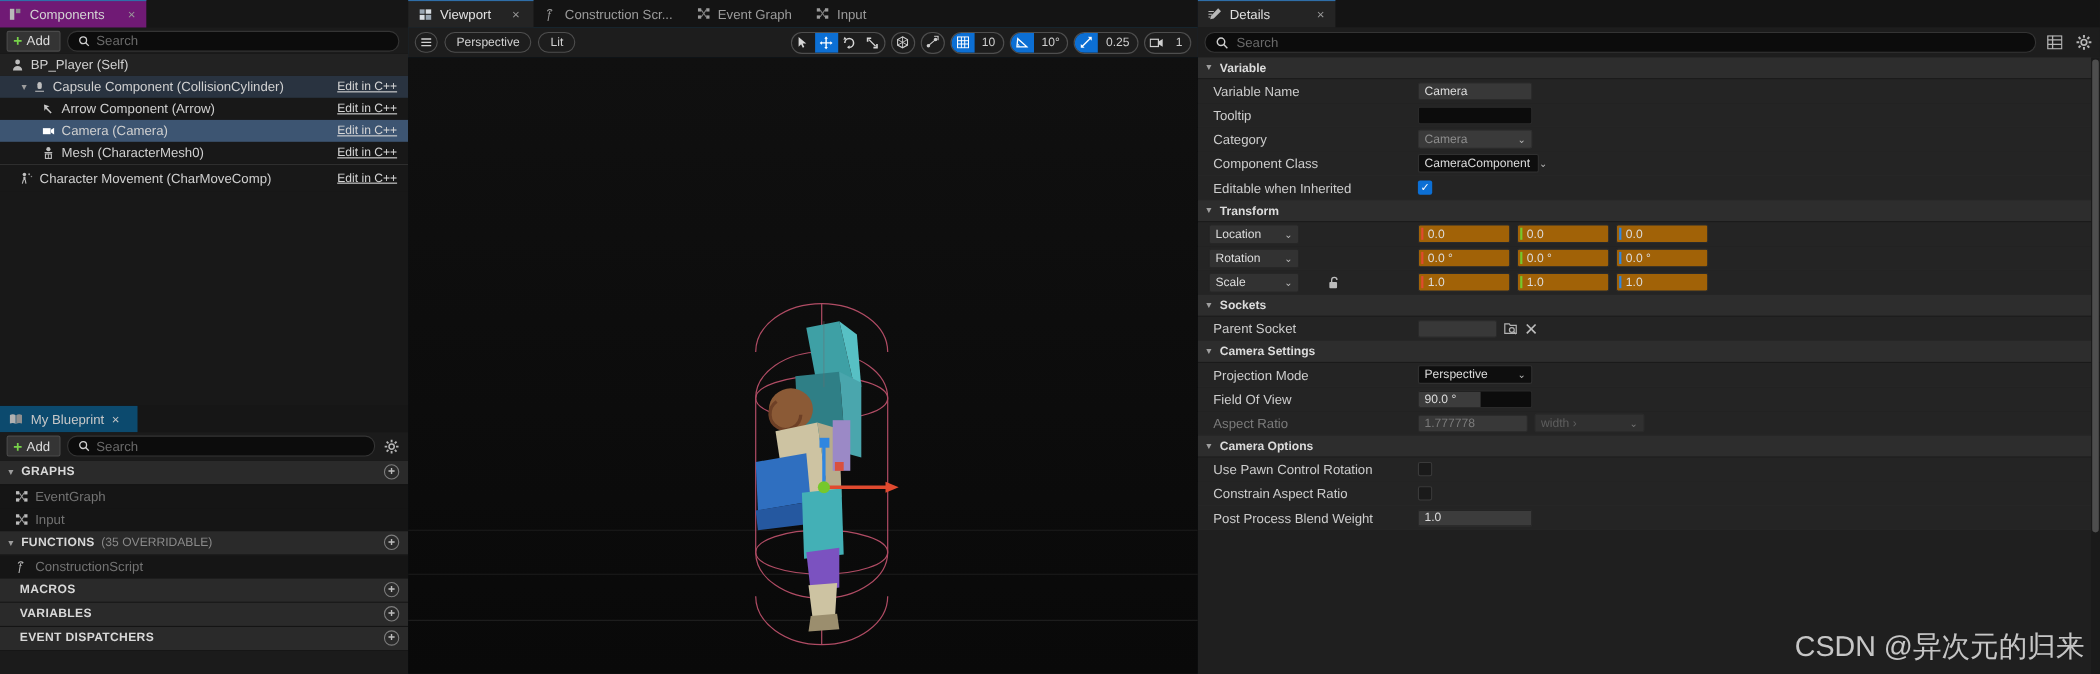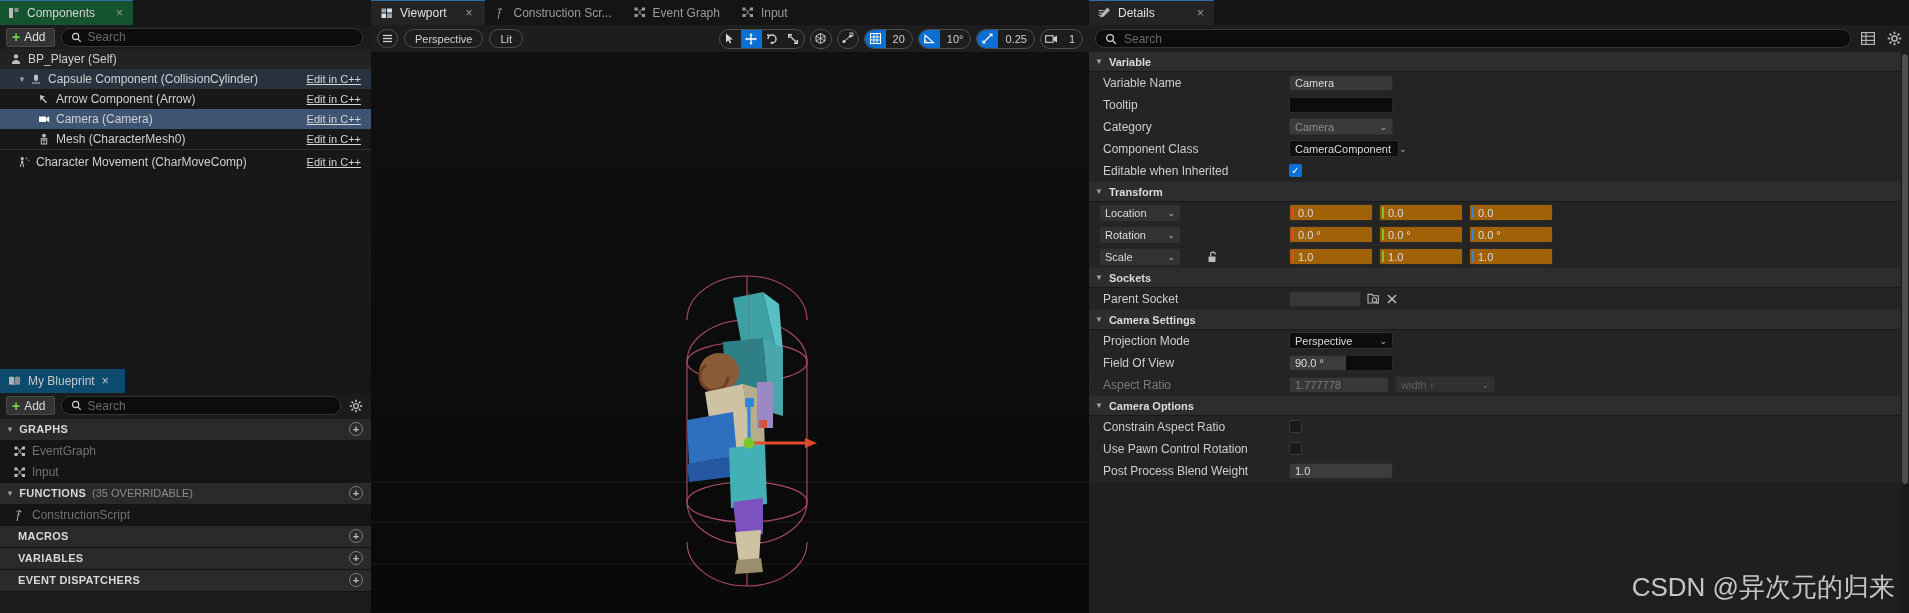--- a/index.html
+++ b/index.html
@@ -11,21 +11,21 @@
     color: #c8c8c8;
     overflow: hidden;
   }
   .app { display: flex; width: 1909px; height: 613px; }
 
   
   .left-col { width: 371px; height: 613px; background: #1b1b1b; display: flex; flex-direction: column; }
 
   .panel-tabbar { height: 25px; background: #161616; display: flex; align-items: flex-end; position: relative; }
   .panel-tab {
-    height: 25px; background: #14532d; display: flex; align-items: center;
+    height: 25px; background: #701a75; display: flex; align-items: center;
     padding: 0 10px 0 8px; gap: 7px; border-top: 1px solid #2f6ea8; position: relative;
     min-width: 120px;
   }
   .panel-tab .tab-label { font-size: 12px; color: #d4d4d4; }
   .panel-tab .tab-close { margin-left: auto; color: #9a9a9a; font-size: 12px; padding-left: 14px; }
 
   .toolrow { height: 24px; background: #1b1b1b; display: flex; align-items: center; padding: 2px 8px 2px 6px; gap: 6px; }
   .add-btn {
     height: 19px; background: #343434; border: 1px solid #4a4a4a; border-radius: 2px;
     display: flex; align-items: center; gap: 4px; padding: 0 8px 0 5px; color: #dcdcdc; font-size: 12px;
@@ -511,21 +511,21 @@
             <svg class="ico-svg" width="11" height="11" viewBox="0 0 11 11">
                 <rect x="0.5" y="0.5" width="10" height="10" fill="none" stroke="#fff" stroke-width="1"></rect>
                 <g stroke="#fff" stroke-width="0.9">
                   <line x1="4" y1="0.5" x2="4" y2="10.5"></line>
                   <line x1="7" y1="0.5" x2="7" y2="10.5"></line>
                   <line x1="0.5" y1="4" x2="10.5" y2="4"></line>
                   <line x1="0.5" y1="7" x2="10.5" y2="7"></line>
                 </g>
               </svg>
           </div>
-          <div class="val">20</div>
+          <div class="val">10</div>
         </div>
         <div class="grp">
           <div class="cell on">
             <svg class="ico-svg" width="12" height="11" viewBox="0 0 12 11">
                 <path d="M1.5 9.6 L10.5 9.6 L2.2 2.2z" fill="none" stroke="#fff" stroke-width="1.2"></path>
                 <path d="M3.4 9.6 A3 3 0 0 0 2.4 7" fill="none" stroke="#fff" stroke-width="0.9"></path>
               </svg>
           </div>
           <div class="val">10°</div>
         </div>
@@ -815,27 +815,27 @@
             <span class="chev">⌄</span>
           </div>
         </div>
       </div>
 
       <div class="cat-hdr">
         <span class="caret">▼</span>
         <span>Camera Options</span>
       </div>
       <div class="prow">
+        <div class="plabel">Use Pawn Control Rotation</div>
+        <div class="pfield">
+          <div class="cbx off"></div>
+        </div>
+      </div>
+      <div class="prow">
         <div class="plabel">Constrain Aspect Ratio</div>
-        <div class="pfield">
-          <div class="cbx off"></div>
-        </div>
-      </div>
-      <div class="prow">
-        <div class="plabel">Use Pawn Control Rotation</div>
         <div class="pfield">
           <div class="cbx off"></div>
         </div>
       </div>
       <div class="prow">
         <div class="plabel">Post Process Blend Weight</div>
         <div class="pfield">
           <div class="tbox dark" style="width:104px;padding:0;position:relative;overflow:hidden">
             <div style="position:absolute;left:0;top:0;bottom:0;width:104px;background:#3c3c3c"></div>
             <span style="position:relative;padding-left:5px">1.0</span>

